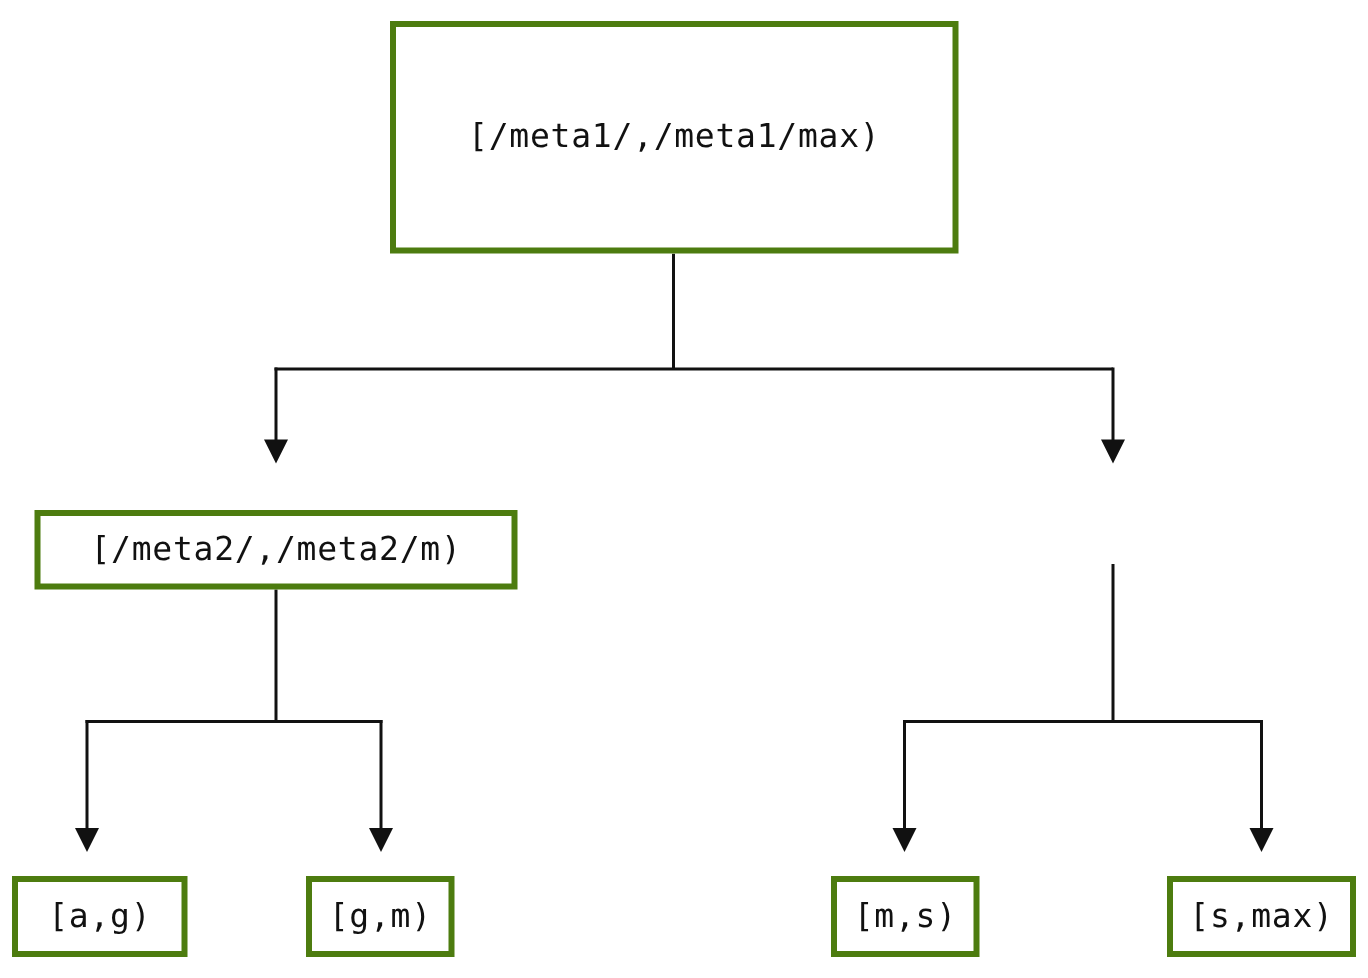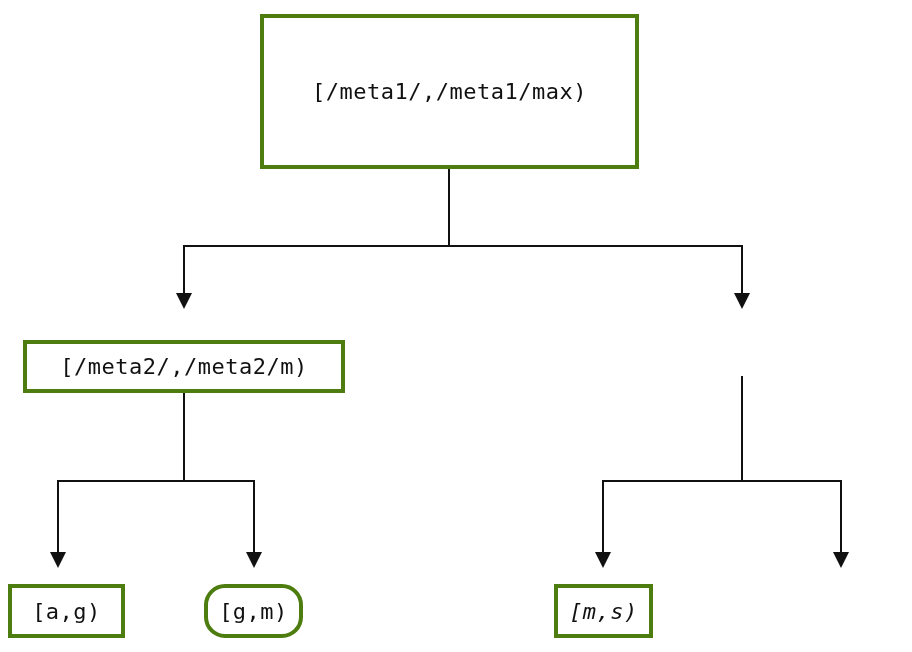--- a/index.html
+++ b/index.html
@@ -32,22 +32,22 @@
     align-items: center;
     justify-content: center;
     font-size: 22px;
     letter-spacing: 0.5px;
     white-space: nowrap;
   }
   .node-root   { left: 260px; top: 14px;  width: 379px; height: 155px; }
   .node-l2a    { left: 23px;  top: 323px; width: 322px; height: 53px; margin-top: 17px;  }
   .node-l2b    { left: 582px; top: 323px; width: 320px; height: 53px;  }
   .leaf-ag     { left: 8px;   top: 584px; width: 117px;  height: 54px;  }
-  .leaf-gm     { left: 204px; top: 584px; width: 99px;  height: 54px; border-radius: 21px;  }
-  .leaf-ms     { left: 554px; top: 584px; width: 99px;  height: 54px; font-style: italic;  }
+  .leaf-gm     { left: 204px; top: 584px; width: 99px;  height: 54px;  }
+  .leaf-ms     { left: 554px; top: 584px; width: 99px;  height: 54px;  }
   .leaf-smax   { left: 778px; top: 584px; width: 126px; height: 54px;  }
 </style>
 </head>
 <body>
 
 <div class="canvas">
 
   <svg class="connectors" viewBox="0 0 912 652" xmlns="http://www.w3.org/2000/svg">
 
     <path d="M449 169 V246" stroke="#111111" stroke-width="2" fill="none"></path>
@@ -86,14 +86,17 @@
   </div>
 
   <div class="node leaf-gm">
     <span>[g,m)</span>
   </div>
 
   <div class="node leaf-ms">
     <span>[m,s)</span>
   </div>
 
+  <div class="node leaf-smax">
+    <span>[s,max)</span>
+  </div>
 
 </div>
 
 </body></html>

